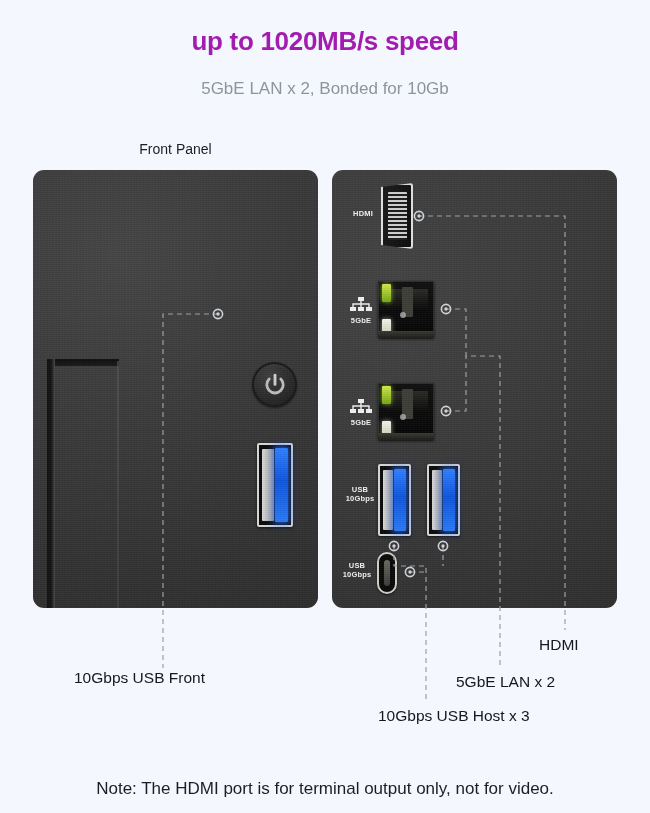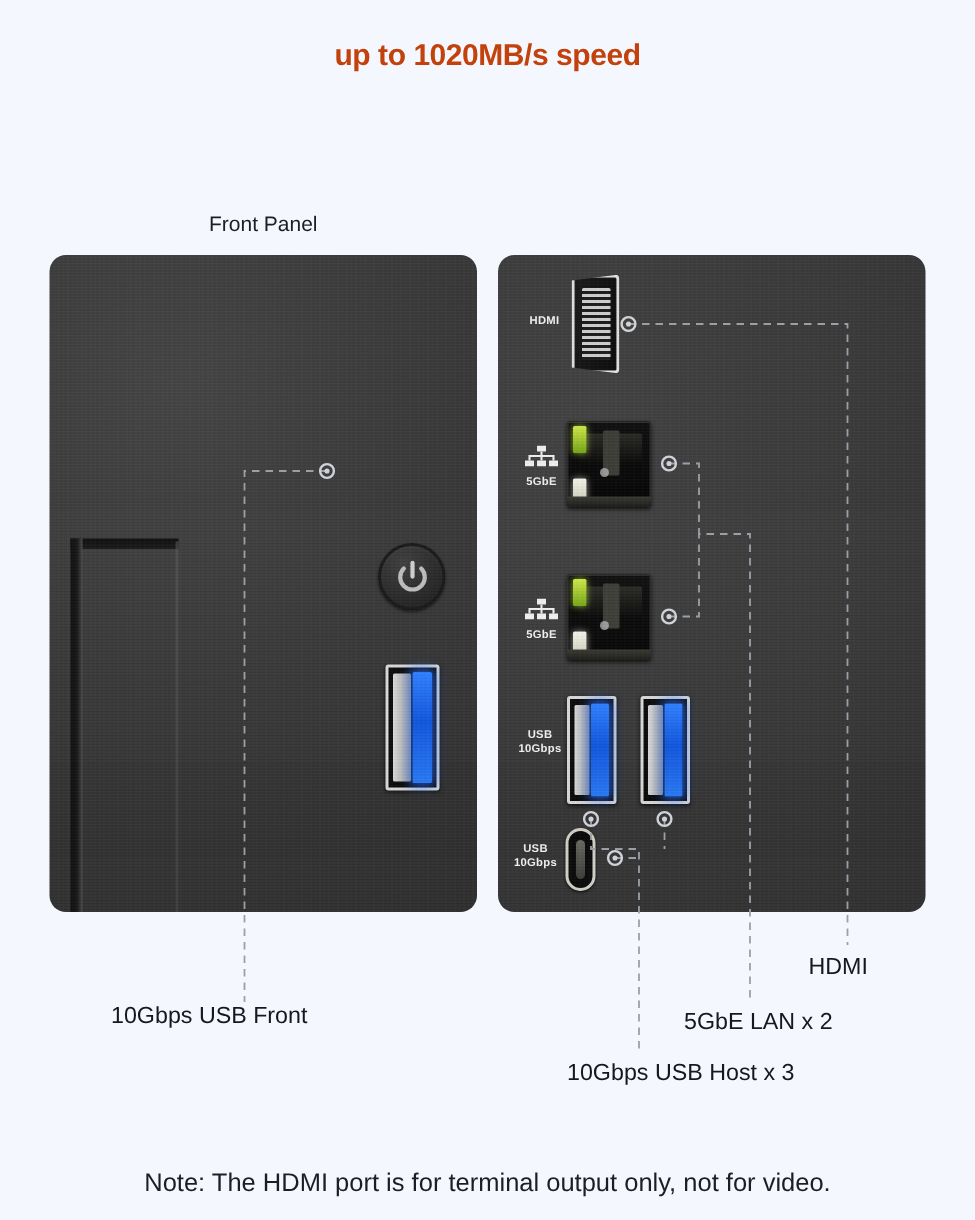--- a/index.html
+++ b/index.html
@@ -8,21 +8,21 @@
     background:#f4f8fe;
     font-family:"Liberation Sans", sans-serif;
     overflow:hidden;
   }
   #stage { position:relative; width:650px; height:813px; }
 
   
   .title {
     position:absolute; left:0; top:26px; width:650px;
     text-align:center;
-    font-size:20px; font-weight:bold; color:#c2410c;
+    font-size:26px; font-weight:bold; color:#a21caf;
     letter-spacing:-0.3px;
   }
   .subtitle {
     position:absolute; left:0; top:79px; width:650px;
     text-align:center;
     font-size:17px; color:#8e949e;
   }
   .panel-label {
     position:absolute; top:141px;
     font-size:14px; color:#1b1f25;
@@ -218,20 +218,21 @@
     text-align:center;
     font-size:17px; color:#1b1f25;
   }
 </style>
 </head>
 <body>
 
 <div id="stage">
 
   <div class="title">up to 1020MB/s speed</div>
+  <div class="subtitle">5GbE LAN x 2, Bonded for 10Gb</div>
 
   <div class="panel-label" id="front-label">Front Panel</div>
 
   <div class="panel" id="front-panel">
     <div class="seam-h"></div>
     <div class="seam-v"></div>
     <div class="seam-edge"></div>
 
     <div id="power-button">
       <svg width="26" height="26" viewBox="0 0 26 26">

